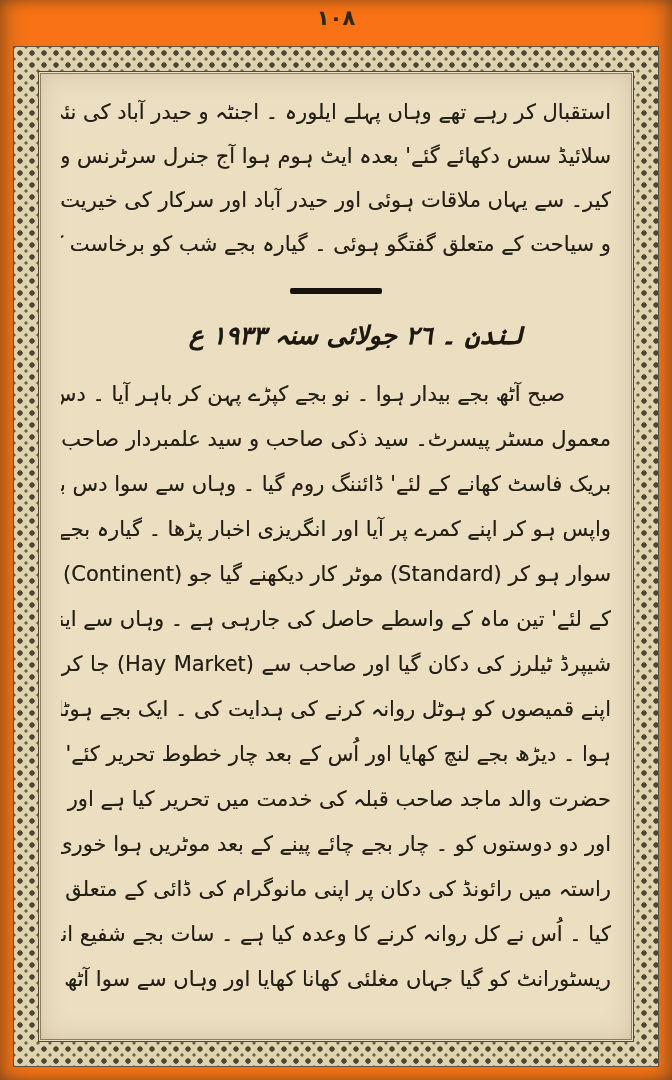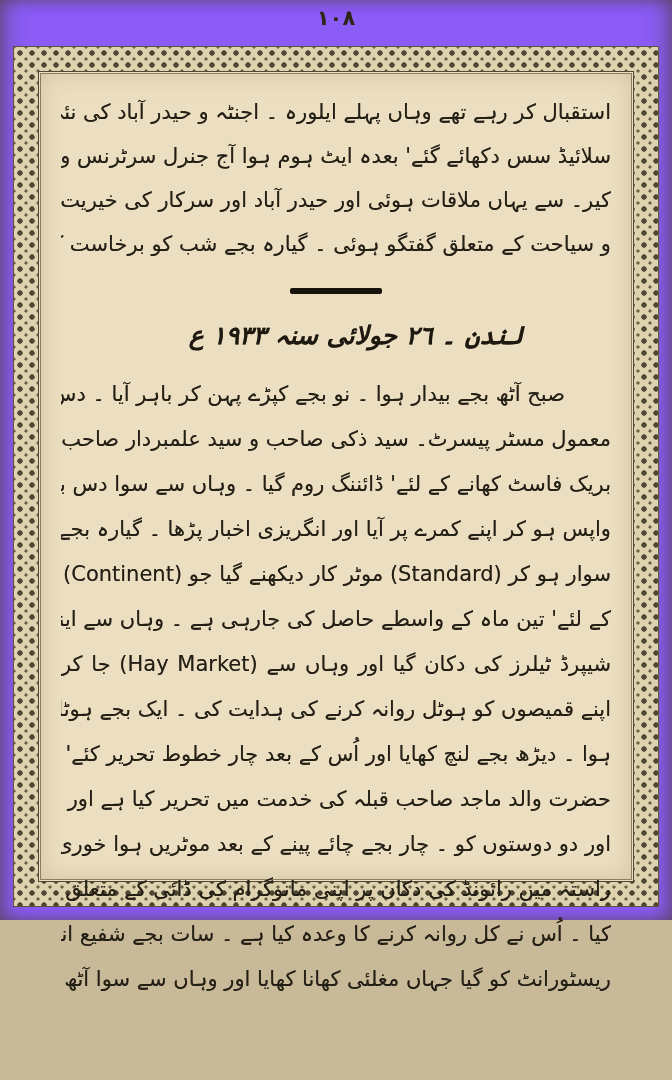--- a/index.html
+++ b/index.html
@@ -7,22 +7,22 @@
     padding: 0;
     width: 672px;
     height: 1080px;
     overflow: hidden;
     font-family: "DejaVu Sans", sans-serif;
     background: #c8ba99;
   }
   .scan-page {
     position: relative;
     width: 672px;
-    height: 920px;
-    background: #8b5cf6;
+    height: 1080px;
+    background: #f97316;
     box-shadow:
       inset 16px 0 22px -12px rgba(70, 58, 32, 0.55),
       inset -16px 0 22px -12px rgba(70, 58, 32, 0.55),
       inset 0 8px 14px -8px rgba(70, 58, 32, 0.45),
       inset 0 -8px 14px -8px rgba(70, 58, 32, 0.45);
   }
   .page-number {
     position: absolute;
     top: 6px;
     left: 0;
@@ -125,21 +125,21 @@
 
         <div class="entry-heading">لندن ۔ ٢٦ جولائی سنہ ١٩٣٣ ع</div>
 
         <div class="para para-entry">
             <div class="line">صبح آٹھ بجے بیدار ہوا ۔ نو بجے کپڑے پہن کر باہر آیا ۔ دس بجے حسب</div>
             <div class="line">معمول مسٹر پیسرٹ۔ سید ذکی صاحب و سید علمبردار صاحب کو ہمراہ لیکر</div>
             <div class="line">بریک فاسٹ کھانے کے لئے' ڈائننگ روم گیا ۔ وہاں سے سوا دس بجے</div>
             <div class="line">واپس ہو کر اپنے کمرے پر آیا اور انگریزی اخبار پڑھا ۔ گیارہ بجے موٹریں</div>
             <div class="line">سوار ہو کر ‎(Standard)‎ موٹر کار دیکھنے گیا جو ‎(Continent)‎ کے دورہ</div>
             <div class="line">کے لئے' تین ماہ کے واسطے حاصل کی جارہی ہے ۔ وہاں سے اینڈرسن اینڈ</div>
-            <div class="line">شیپرڈ ٹیلرز کی دکان گیا اور وہاں سے ‎(Hay Market)‎ جا کر</div>
+            <div class="line">شیپرڈ ٹیلرز کی دکان گیا اور صاحب سے ‎(Hay Market)‎ جا کر</div>
             <div class="line">اپنے قمیصوں کو ہوٹل روانہ کرنے کی ہدایت کی ۔ ایک بجے ہوٹل واپس</div>
             <div class="line">ہوا ۔ دیڑھ بجے لنچ کھایا اور اُس کے بعد چار خطوط تحریر کئے' جن میں ایک</div>
             <div class="line">حضرت والد ماجد صاحب قبلہ کی خدمت میں تحریر کیا ہے اور بقیہ ایک دیور پلی</div>
             <div class="line">اور دو دوستوں کو ۔ چار بجے چائے پینے کے بعد موٹریں ہوا خوری کے لئے گیا اور</div>
             <div class="line">راستہ میں رائونڈ کی دکان پر اپنی مانوگرام کی ڈائی کے متعلق دریافت</div>
             <div class="line">کیا ۔ اُس نے کل روانہ کرنے کا وعدہ کیا ہے ۔ سات بجے شفیع انڈین</div>
             <div class="line last">ریسٹورانٹ کو گیا جہاں مغلئی کھانا کھایا اور وہاں سے سوا آٹھ بجے واپس ہو کر</div>
           </div>
 
       </div>

